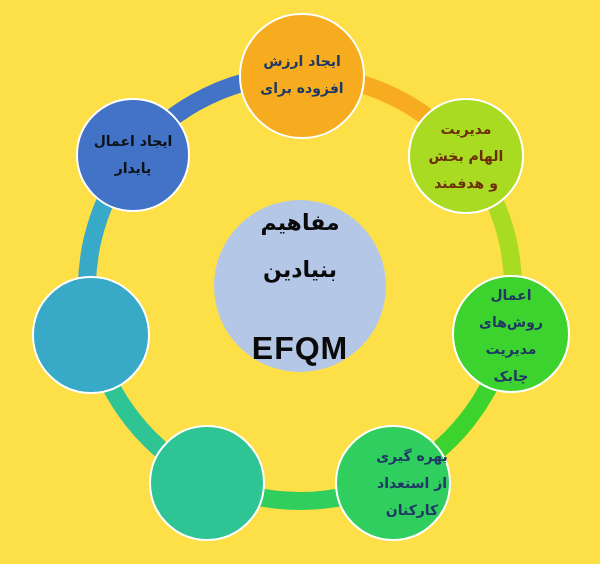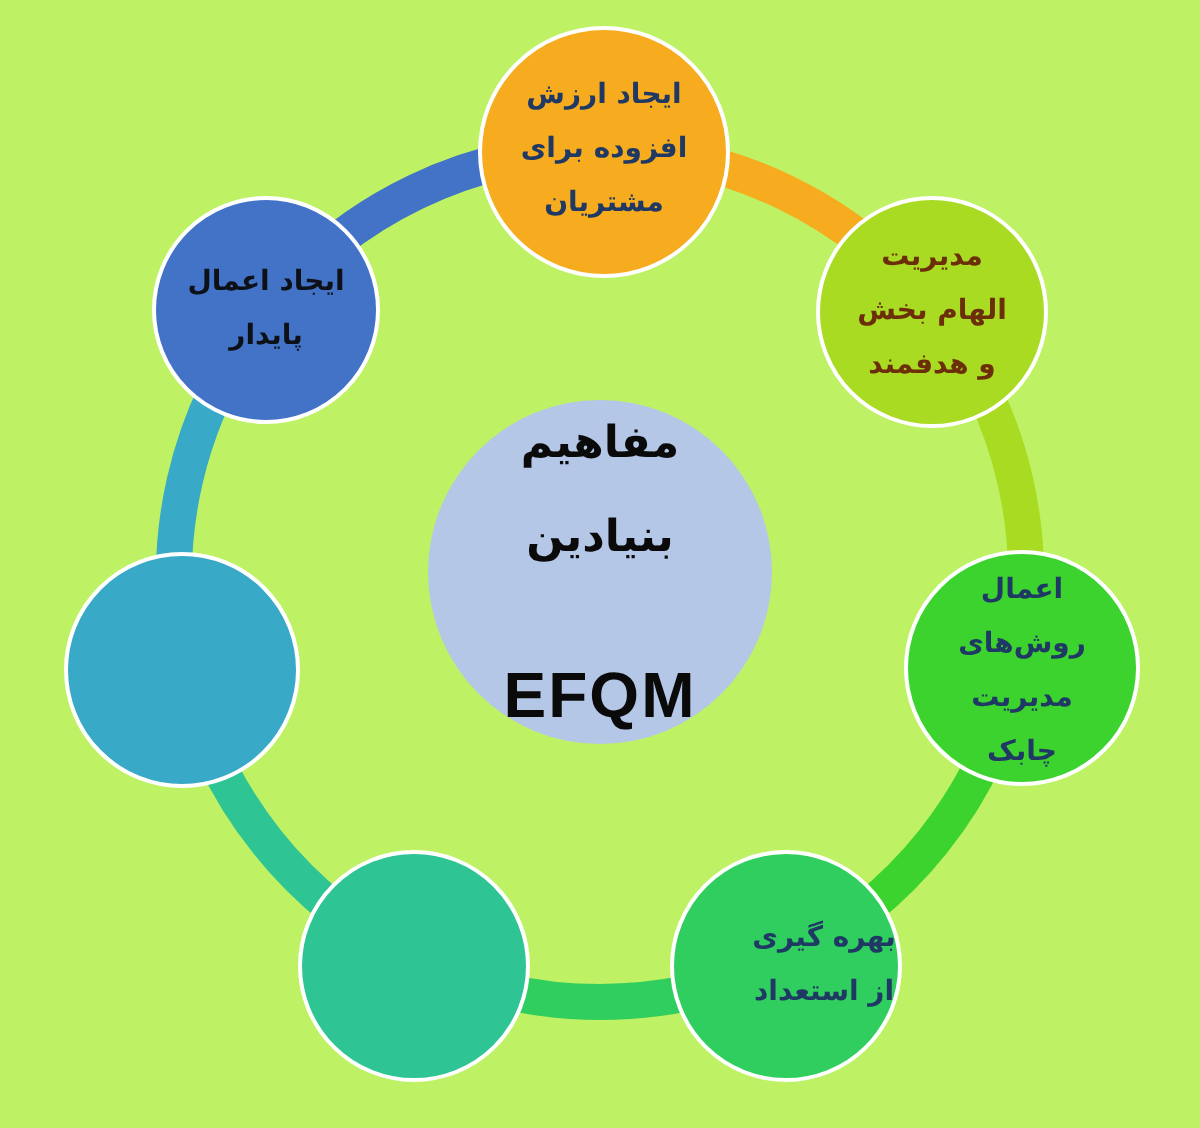--- a/index.html
+++ b/index.html
@@ -1,20 +1,20 @@
 <!DOCTYPE html>
 <html lang="fa"><head>
 <meta charset="utf-8">
 <style>
   html,body{margin:0;padding:0;background:#ffffff;}
   .stage{
     position:relative;
     width:600px;height:564px;
     overflow:hidden;
-    background:#bef264;
+    background:#fde047;
     font-family:"DejaVu Sans",sans-serif;
   }
   .stage svg{position:absolute;left:0;top:0;}
   .ring-arc{fill:none;stroke-width:18;stroke-linecap:butt;}
   .node-label{
     position:absolute;
     transform:translate(-50%,-50%);
     width:132px;
     text-align:center;
     direction:rtl;
@@ -68,39 +68,39 @@
     <circle cx="207" cy="483" r="57" stroke="#ffffff" stroke-width="2" fill="#2EC494"></circle>
     <circle cx="91" cy="335" r="58" stroke="#ffffff" stroke-width="2" fill="#38A9C6"></circle>
     <circle cx="133" cy="155" r="56" stroke="#ffffff" stroke-width="2" fill="#4273C6"></circle>
 
     <circle cx="300" cy="286" r="86" fill="#B4C7E7"></circle>
   </svg>
 
   <div class="node-label" style="left: 302px; top: 75px; color: rgb(31, 56, 100);">
     <span class="ln">ایجاد ارزش</span>
     <span class="ln">افزوده برای</span>
-    <span class="ln">مشتریان</span>
   </div>
 
   <div class="node-label" style="left: 466px; top: 156px; color: rgb(107, 46, 9);">
     <span class="ln">مدیریت</span>
     <span class="ln">الهام بخش</span>
     <span class="ln">و هدفمند</span>
   </div>
 
   <div class="node-label" style="left: 511px; top: 336px; color: rgb(31, 56, 100);">
     <span class="ln">اعمال</span>
     <span class="ln">روش‌های</span>
     <span class="ln">مدیریت</span>
     <span class="ln">چابک</span>
   </div>
 
   <div class="node-label" style="left: 412px; top: 483px; color: rgb(31, 56, 100);">
     <span class="ln">بهره گیری</span>
     <span class="ln">از استعداد</span>
+    <span class="ln">کارکنان</span>
   </div>
 
 
 
   <div class="node-label" style="left: 133px; top: 155px; color: rgb(13, 17, 23);">
     <span class="ln">ایجاد اعمال</span>
     <span class="ln">پایدار</span>
   </div>
 
   <div class="center-label" style="left: 300px; top: 285px; color: rgb(10, 10, 10);">

